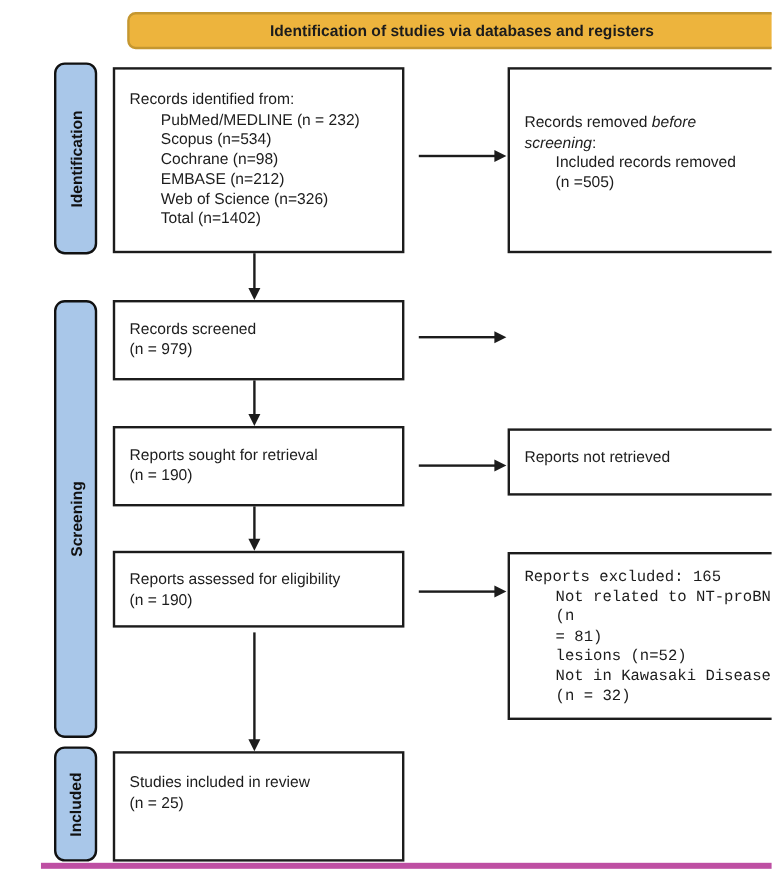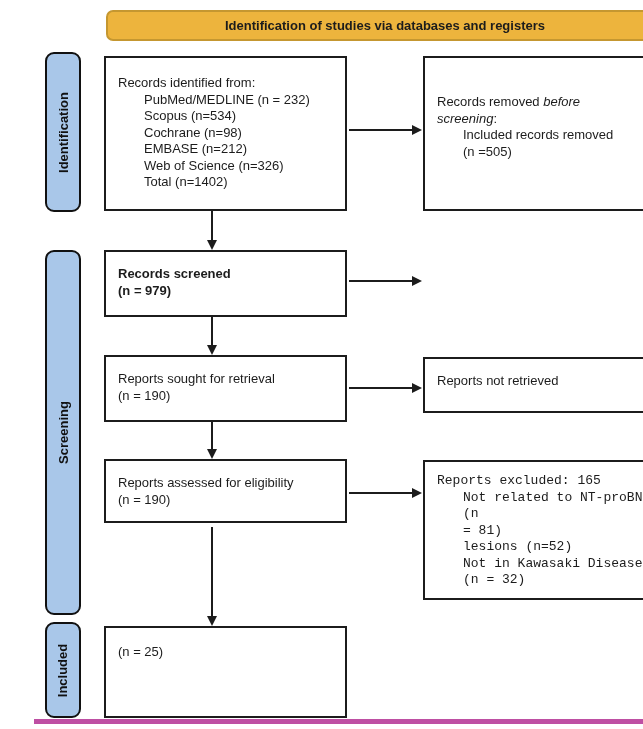--- a/index.html
+++ b/index.html
@@ -32,25 +32,25 @@
   }
   .stage-identification{top:52px;height:160px;}
   .stage-screening{top:250px;height:365px;}
   .stage-included{top:622px;height:96px;}
   
   .fbox{
     position:absolute;background:#fff;border:2px solid #1c1c1c;
     box-sizing:border-box;font-size:13px;line-height:16.5px;
     padding:14px 10px 0 12px;
   }
-  .col-left{left:70px;width:243px;}
+  .col-left{left:60px;width:243px;}
   .col-right{left:389px;width:243px;}
   .b-identified{top:56px;height:155px;padding-top:17px;}
   .b-removed{top:56px;height:155px;padding-top:36px;}
-  .b-screened{top:250px;height:67px;font-weight:bold;}
+  .b-screened{top:250px;height:67px;}
   .b-excluded{top:248px;height:67px;}
   .b-sought{top:355px;height:67px;}
   .b-notretrieved{top:357px;height:56px;}
   .b-assessed{top:459px;height:64px;}
   .b-excludedreports{top:460px;height:140px;padding-top:11px;font-family:Liberation Mono, monospace;}
   .b-included{top:626px;height:92px;padding-top:16px;}
   .indent{padding-left:26px;}
   .it{font-style:italic;}
   
   .arr{position:absolute;background:#1c1c1c;}
@@ -134,20 +134,21 @@
   <div class="fbox col-right b-excludedreports">
     <div>Reports excluded: 165</div>
     <div class="indent">Not related to NT-proBNP (n</div>
     <div class="indent">= 81)</div>
     <div class="indent">lesions (n=52)</div>
     <div class="indent">Not in Kawasaki Disease</div>
     <div class="indent">(n = 32)</div>
   </div>
 
   <div class="fbox col-left b-included">
+    <div>Studies included in review</div>
     <div>(n = 25)</div>
   </div>
 
   <div class="arr arr-h ah1"></div>
   <div class="arr arr-h ah2"></div>
   <div class="arr arr-h ah3"></div>
   <div class="arr arr-h ah4"></div>
   <div class="arr arr-v av1"></div>
   <div class="arr arr-v av2"></div>
   <div class="arr arr-v av3"></div>

